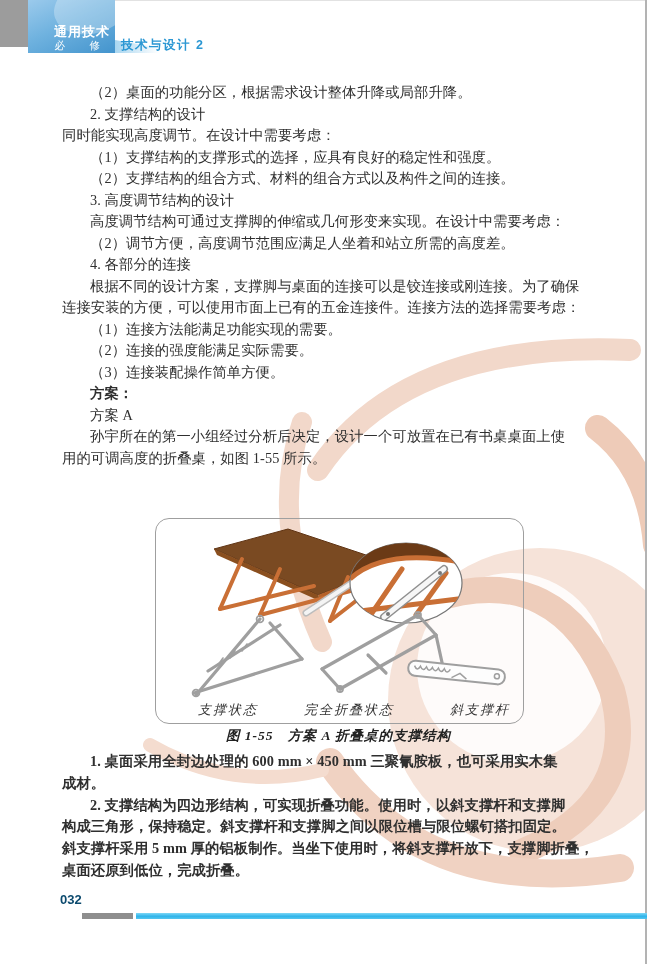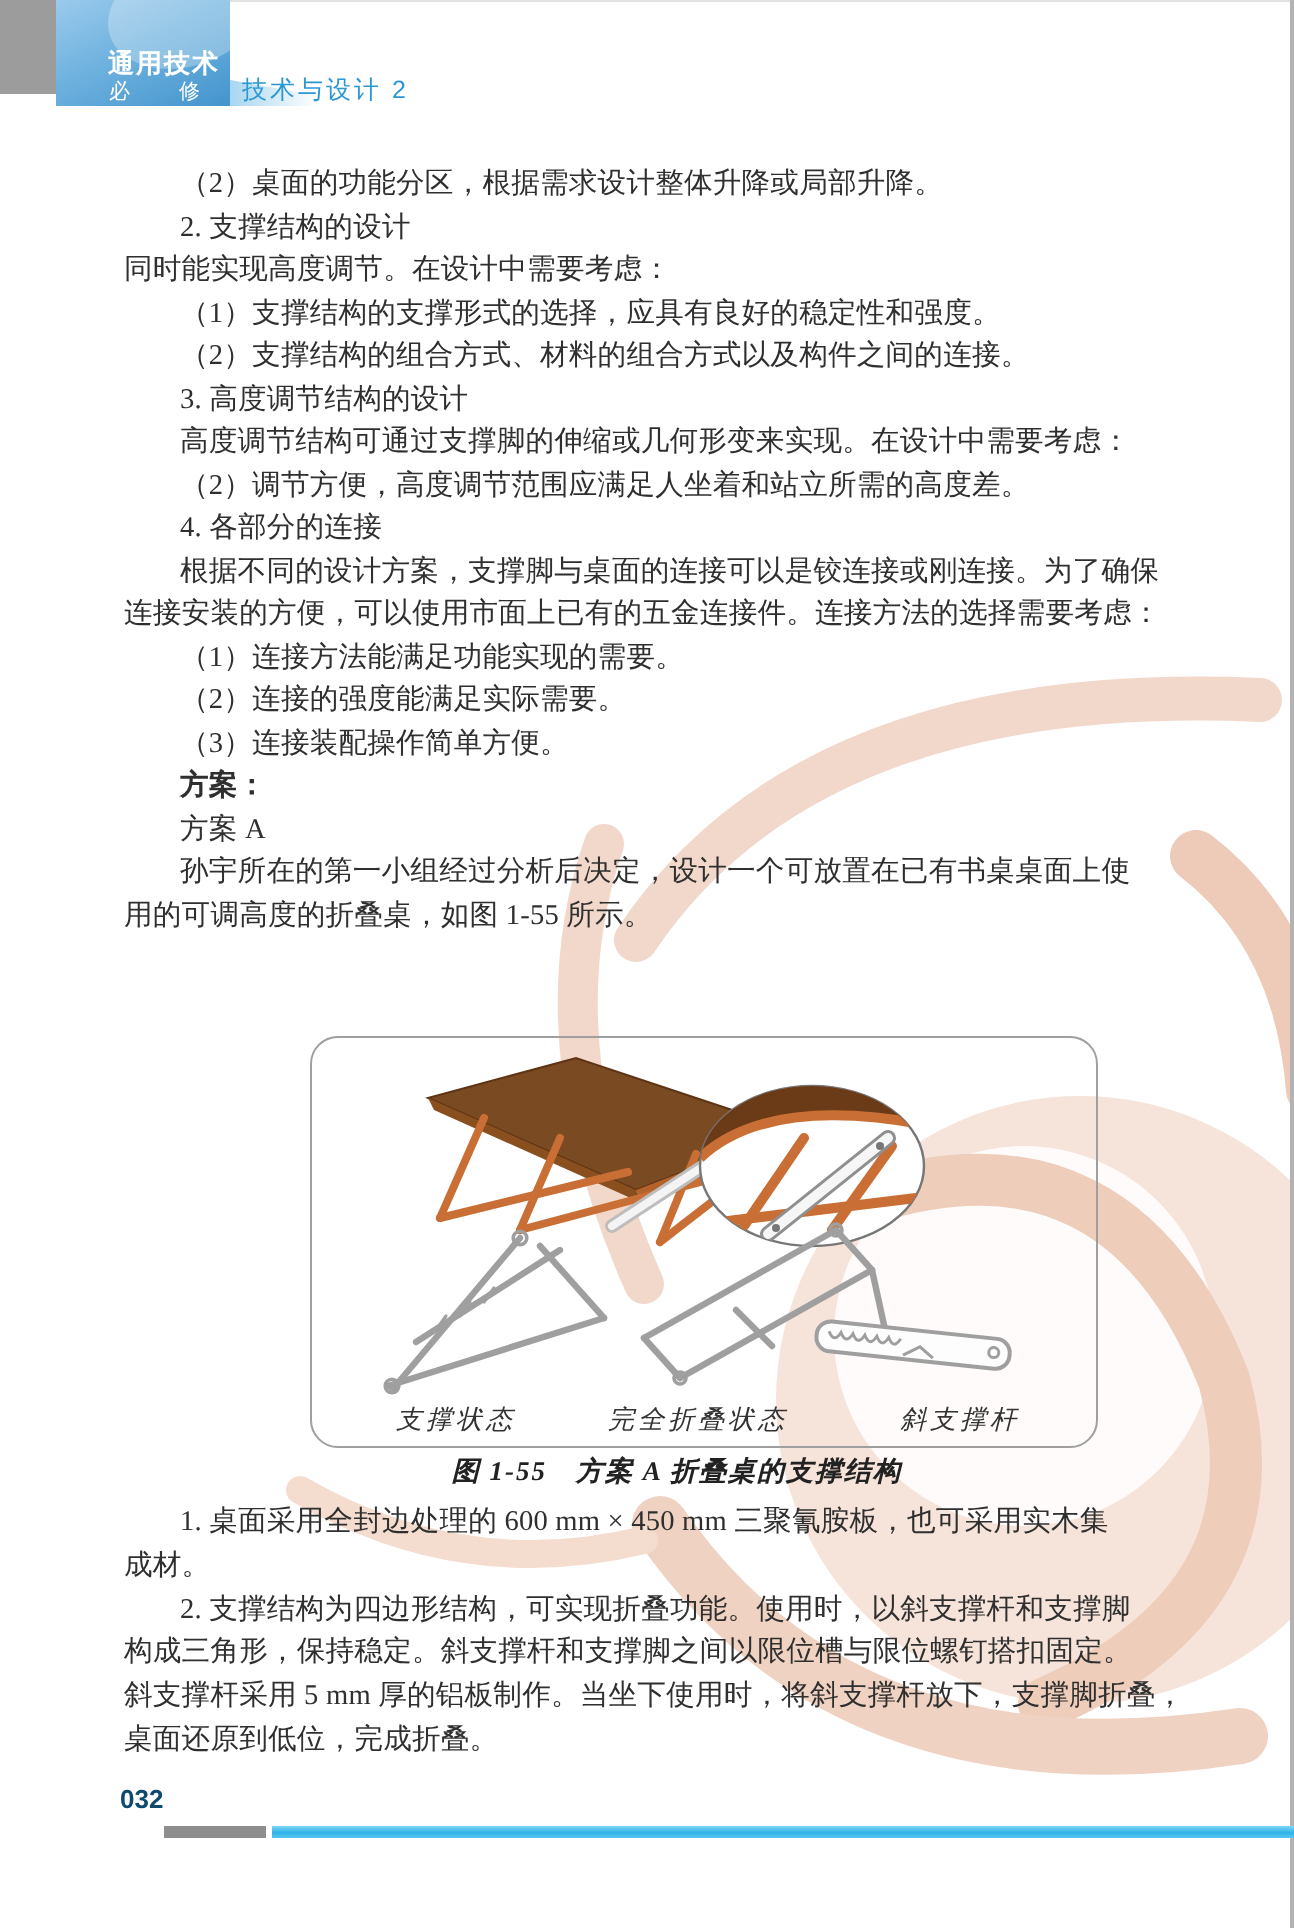--- a/index.html
+++ b/index.html
@@ -35,45 +35,44 @@
     font-size:10.5px; color:#ffffff; letter-spacing:7px;
   }
   .wedge {
     position:absolute; left:115px; top:40px; width:44px; height:13px;
     background:linear-gradient(to right,#a9d6f0,rgba(255,255,255,0));
     clip-path:polygon(0 0,100% 60%,100% 100%,0 100%);
   }
   .book-title {
     position:absolute; left:121px; top:37px;
     font-family:"Liberation Sans","DejaVu Sans",sans-serif;
-    font-weight:normal; font-size:12.5px; color:#2b97d3; letter-spacing:1.5px;
+    font-weight:bold; font-size:12.5px; color:#2b97d3; letter-spacing:1.5px;
   }
 
   
   .watermark { position:absolute; left:0; top:0; z-index:0; }
 
   
   .body-text {
     position:absolute; left:62px; top:82px; width:516px; z-index:2;
   }
   .body-text p, .bottom-text p {
     margin:0; font-size:14.3px; line-height:21.5px;
     letter-spacing:0.1px; white-space:nowrap;
   }
-  .bottom-text { position:absolute; left:62px; top:751px; width:520px; z-index:2; }
+  .bottom-text { position:absolute; left:62px; top:751px; width:520px; z-index:2;font-weight:bold; }
   .bottom-text p { line-height:21.8px; }
   p.ind { text-indent:28px; }
   p.b { font-weight:bold; }
 
   
   .figure-box {
     position:absolute; left:155px; top:518px; width:367px; height:204px;
     border:1px solid #9f9f9f; border-radius:14px; z-index:1;
     background:transparent;
-    padding-left:25px;
   }
   .figure-svg { position:absolute; left:0; top:0; }
   .fig-label {
     position:absolute; top:182px; transform:translateX(-50%);
     font-style:italic; font-size:13px; letter-spacing:2px; color:#333;
     white-space:nowrap; z-index:2;
   }
   .fig-label.l1 { left:72px; }
   .fig-label.l2 { left:193px; }
   .fig-label.l3 { left:290px;margin-left:34px; }

